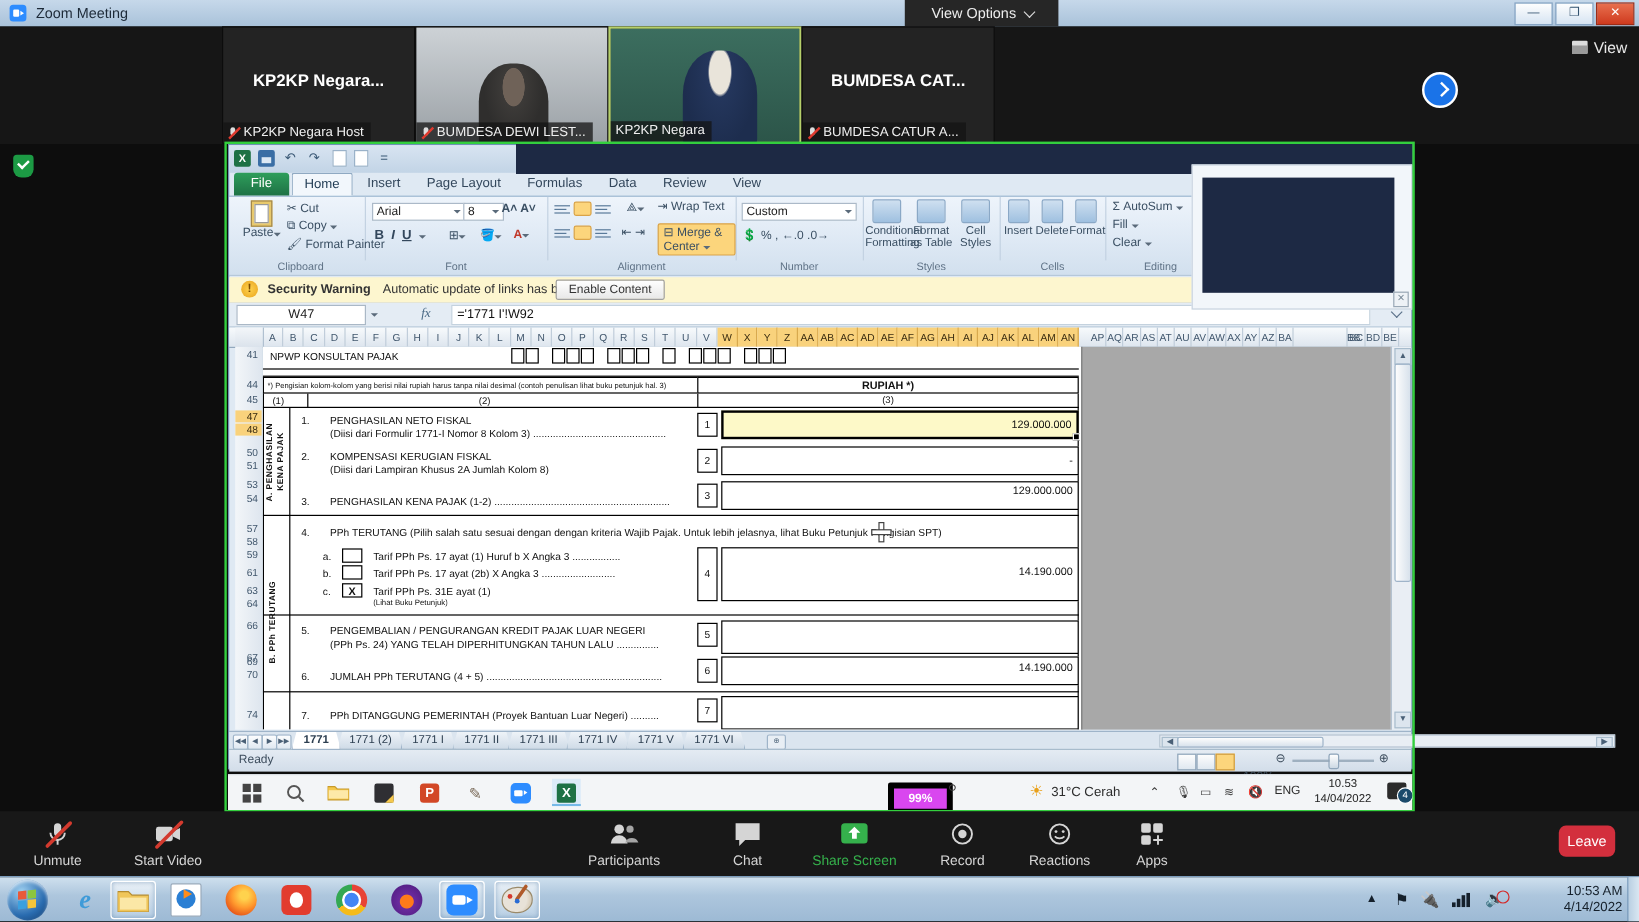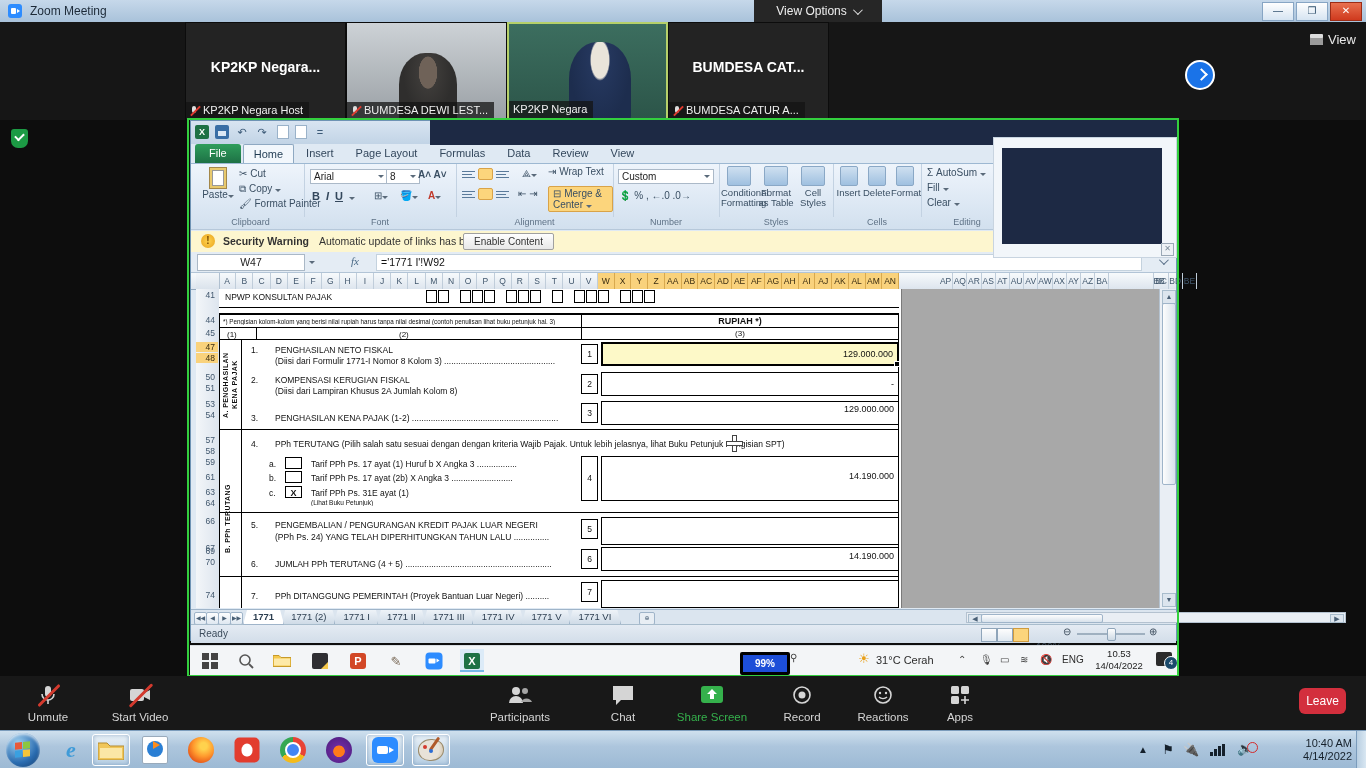--- a/index.html
+++ b/index.html
@@ -122,21 +122,21 @@
   .zknob{position:absolute;top:3px;width:7px;height:11px;background:linear-gradient(#fefefe,#cdd9e4);border:1px solid #8fa5ba;border-radius:2px;}
   
   .navyband{position:absolute;left:430px;top:120px;width:747px;height:25px;background:#1d2944;z-index:20;}
   .navypanel{position:absolute;left:993px;top:137px;width:184px;height:121px;background:#f2f6fa;border:1px solid #c8d4e0;box-sizing:border-box;z-index:21;}
   .navyinner{position:absolute;left:8px;top:10px;width:160px;height:96px;background:#1d2944;}
   .pclose{position:absolute;right:2px;bottom:1px;width:11px;height:11px;border:1px solid #9aa8b6;color:#7a8a98;font-size:8px;line-height:10px;text-align:center;background:#eef2f6;}
   
   .itask{position:absolute;left:190px;top:645px;width:987px;height:29px;background:#f3f5f7;border-top:1px solid #d8dde2;font-size:10px;color:#333;}
   .iti{position:absolute;top:3px;width:24px;height:23px;}
   .iti.activeapp{background:#dcebf8;box-shadow:inset 0 -2px 0 #76b9e8;}
-  .batpill{position:absolute;left:550px;top:6px;width:44px;height:17px;background:#1d4ed8;border:3px solid #000000;border-radius:2px;color:#fff;font-size:10px;font-weight:bold;text-align:center;line-height:17px;}
+  .batpill{position:absolute;left:550px;top:6px;width:44px;height:17px;background:#d946ef;border:5px solid #000000;border-radius:2px;color:#fff;font-size:10px;font-weight:bold;text-align:center;line-height:17px;}
   .trayico{position:absolute;top:8px;color:#3c3c3c;font-size:10px;}
   .clockblk{position:absolute;left:898px;top:2px;width:62px;text-align:center;font-size:9.5px;line-height:12px;color:#222;}
   .notif{position:absolute;left:966px;top:6px;width:16px;height:14px;background:#2b2b2b;border-radius:2px;}
   .notif b{position:absolute;right:-6px;bottom:-4px;width:12px;height:12px;border-radius:50%;background:#1b4a6b;color:#fff;font-size:8px;line-height:12px;text-align:center;font-weight:normal;border:1px solid #fff;}
   
   .ztool{position:absolute;left:0;top:676px;width:1366px;height:54px;background:#181818;z-index:30;}
   .zt-item{position:absolute;text-align:center;color:#d5d5d5;font-size:11.5px;}
   .zt-item .lbl{display:block;margin-top:3px;}
   .zt-item.green .lbl{color:#35b14c;}
   .slash{position:absolute;width:30px;height:3px;background:#d33a2e;transform:rotate(-45deg);left:-3px;top:10px;border-radius:2px;}
@@ -361,21 +361,21 @@
           <div class="chd sel" style="width: 16.7222px;">AF</div>
           <div class="chd sel" style="width: 16.7222px;">AG</div>
           <div class="chd sel" style="width: 16.7222px;">AH</div>
           <div class="chd sel" style="width: 16.7222px;">AI</div>
           <div class="chd sel" style="width: 16.7222px;">AJ</div>
           <div class="chd sel" style="width: 16.7222px;">AK</div>
           <div class="chd sel" style="width: 16.7222px;">AL</div>
           <div class="chd sel" style="width: 16.7222px;">AM</div>
           <div class="chd sel" style="width: 16.7222px;">AN</div>
         </div>
-      <div class="cgroup" id="colsR" style="left:748px;width:258px;">
+      <div class="cgroup" id="colsR" style="left:717px;width:258px;">
           <div class="chd" style="width: 16.125px;">AP</div>
           <div class="chd" style="width: 16.125px;">AQ</div>
           <div class="chd" style="width: 16.125px;">AR</div>
           <div class="chd" style="width: 16.125px;">AS</div>
           <div class="chd" style="width: 16.125px;">AT</div>
           <div class="chd" style="width: 16.125px;">AU</div>
           <div class="chd" style="width: 16.125px;">AV</div>
           <div class="chd" style="width: 16.125px;">AW</div>
           <div class="chd" style="width: 16.125px;">AX</div>
           <div class="chd" style="width: 16.125px;">AY</div>
@@ -750,18 +750,18 @@
       <span class="trayico" style="right:218px;left:auto;top:13px;color:#15202b;">▲</span>
       <span class="trayico" style="right:192px;left:auto;top:11px;font-size:13px;color:#15202b;">⚑</span>
       <span class="trayico" style="right:166px;left:auto;top:11px;font-size:13px;color:#15202b;">🔌</span>
       <svg style="position:absolute;right: 140px;top:13px;" width="16" height="12" viewBox="0 0 16 12">
           <rect x="0" y="8" width="3" height="4" fill="#15202b"></rect>
           <rect x="4" y="5" width="3" height="7" fill="#15202b"></rect>
           <rect x="8" y="2" width="3" height="10" fill="#15202b"></rect>
           <rect x="12" y="0" width="3" height="12" fill="#15202b"></rect>
         </svg>
       <span style="position:absolute;right:112px;top:10px;font-size:13px;color:#15202b;">🔈<span style="position:absolute;left:9px;top:1px;width:9px;height:9px;border:1.5px solid #d42a2a;border-radius:50%;"></span></span>
-      <div class="otime"><span>10:40 AM</span><br><span>4/14/2022</span></div>
+      <div class="otime"><span>10:53 AM</span><br><span>4/14/2022</span></div>
       <div class="showdesk"></div>
     </div>
   </div>
 
 </div>
 
 </body></html>

